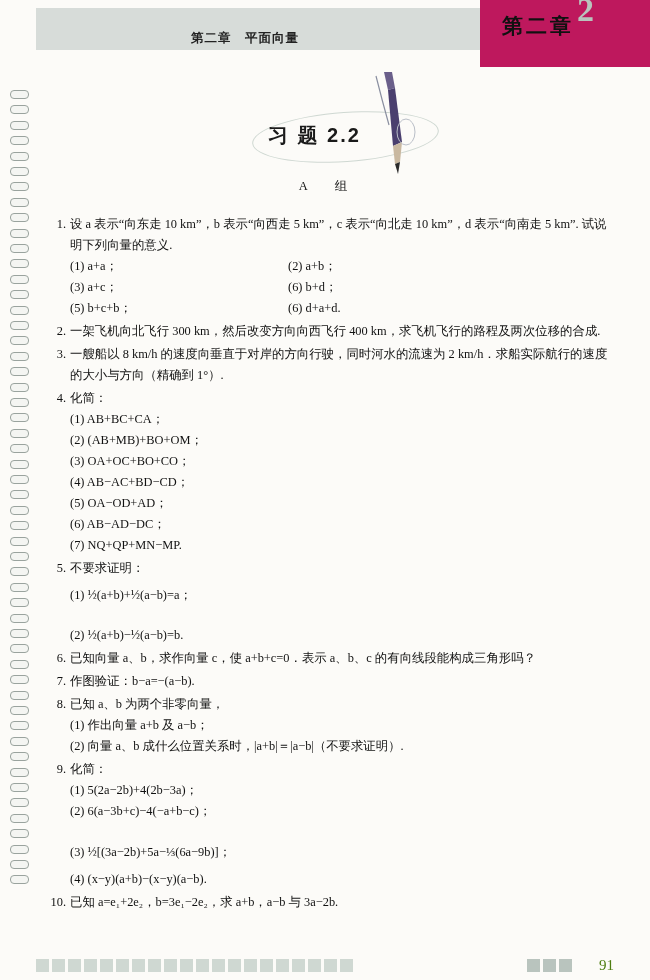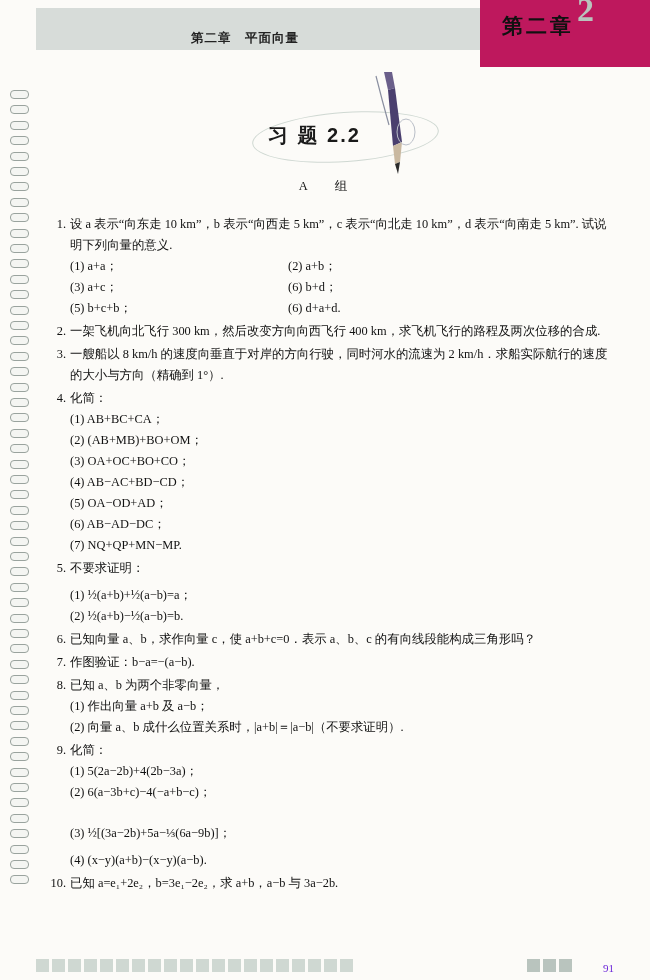--- a/index.html
+++ b/index.html
@@ -95,21 +95,21 @@
   }
   .foot-squares{
     position:absolute;left:36px;bottom:8px;display:flex;gap:3px;
   }
   .foot-squares span{ width:13px;height:13px;background:#cfd8d2;display:block;}
   .foot-right{
     position:absolute;right:78px;bottom:8px;display:flex;gap:3px;
   }
   .foot-right span{ width:13px;height:13px;background:#b9c4be;display:block;}
   .pageno{
-    position:absolute;right:36px;bottom:6px;font-size:11px;color:#6d28d9;text-align:center;
+    position:absolute;right:36px;bottom:6px;font-size:15px;color:#4d7c0f;text-align:center;
   }
 </style>
 </head>
 <body>
 
 <div class="page">
 
   <div class="header">
     <div class="header-title">第二章　平面向量</div>
   </div>
@@ -225,21 +225,21 @@
       <div class="sub">(4)  AB−AC+BD−CD；</div>
       <div class="sub">(5)  OA−OD+AD；</div>
       <div class="sub">(6)  AB−AD−DC；</div>
       <div class="sub">(7)  NQ+QP+MN−MP.</div>
     </div>
 
     <div class="prob blk">
       <div class="num">5.</div>
       <div class="body">不要求证明：</div>
       <div class="sub" style="margin-top:6px">(1)  ½(a+b)+½(a−b)=a；</div>
-      <div class="sub" style="margin-top:0">(2)  ½(a+b)−½(a−b)=b.</div>
+      <div class="sub" style="margin-top:19px">(2)  ½(a+b)−½(a−b)=b.</div>
     </div>
 
     <div class="prob blk">
       <div class="num">6.</div>
       <div class="body">已知向量 a、b，求作向量 c，使 a+b+c=0．表示 a、b、c 的有向线段能构成三角形吗？</div>
     </div>
 
     <div class="prob">
       <div class="num">7.</div>
       <div class="body">作图验证：b−a=−(a−b).</div>

